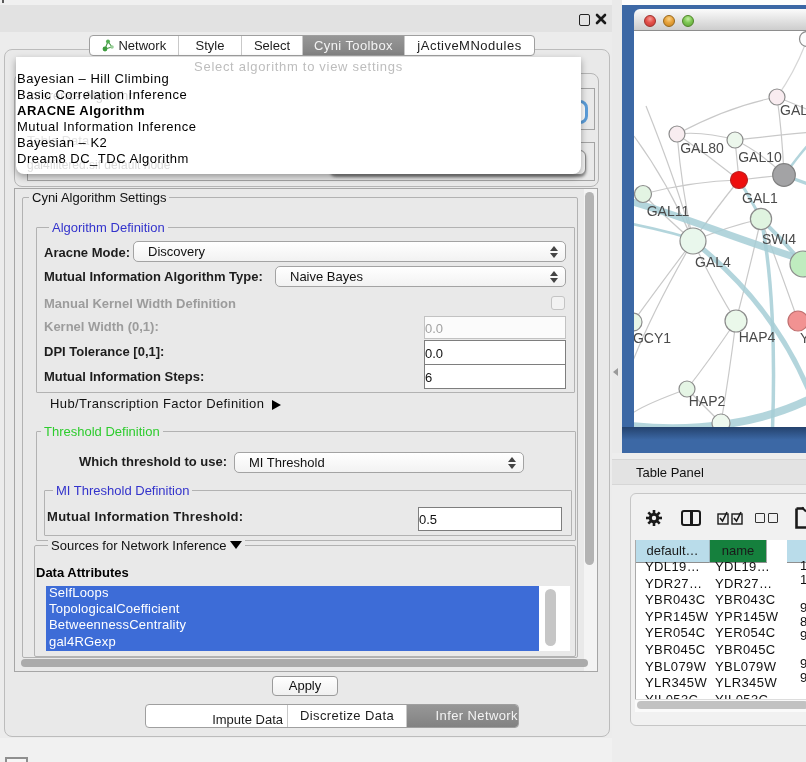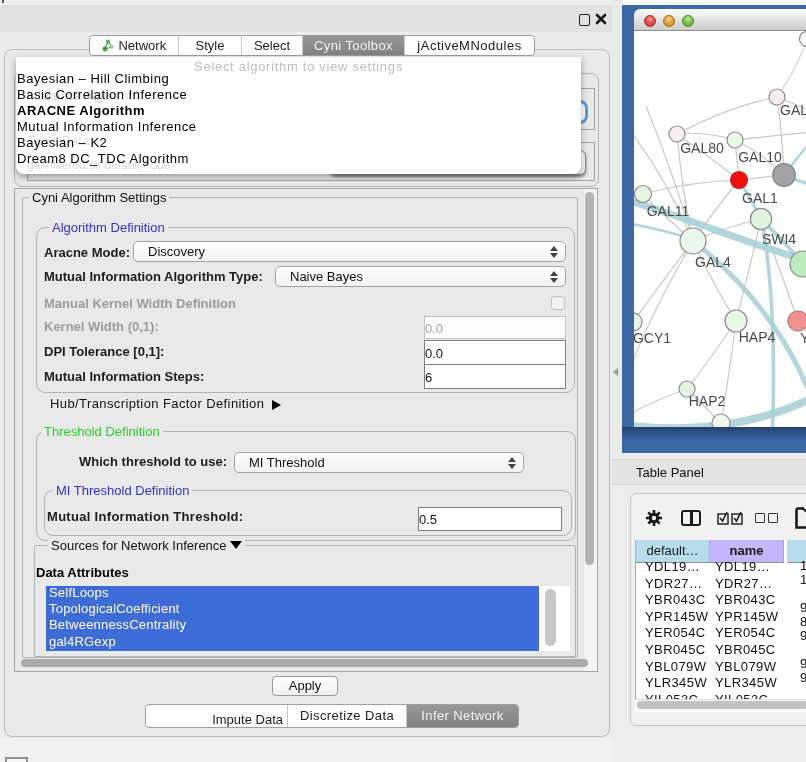--- a/index.html
+++ b/index.html
@@ -9,21 +9,21 @@
   .b{font-weight:bold;}
   .lbl{font-size:13px;font-weight:bold;color:#1d1d1d;white-space:nowrap;}
   .lblg{font-size:13px;font-weight:bold;color:#9c9c9c;white-space:nowrap;}
   .combo{position:absolute;background:linear-gradient(#ffffff,#f2f2f2);border:1px solid #a3a3a3;border-radius:5px;
          font-size:13px;color:#111;line-height:19px;padding-left:14px;box-sizing:border-box;height:21px;}
   .spin{position:absolute;right:7px;top:3px;width:8px;height:14px;}
   .spin:before{content:"";position:absolute;top:1px;left:0;border-left:4px solid transparent;border-right:4px solid transparent;border-bottom:5px solid #444;}
   .spin:after{content:"";position:absolute;bottom:1px;left:0;border-left:4px solid transparent;border-right:4px solid transparent;border-top:5px solid #444;}
   .field{position:absolute;background:#fff;border:1px solid #7e7e7e;box-sizing:border-box;height:22px;
          font-size:13px;color:#111;line-height:20px;text-align:left;padding-right:6px;}
-  .group{position:absolute;border:1px solid #b2b2b2;border-radius:9px;}
+  .group{position:absolute;border:1px solid #b2b2b2;border-radius:1px;}
   .gtitle{position:absolute;top:-7px;background:#e9e9e9;padding:0 3px;font-size:13px;line-height:14px;white-space:nowrap;}
   .tabseg{position:absolute;display:flex;background:#fff;border:1px solid #9f9f9f;border-radius:4px;overflow:hidden;height:21px;box-sizing:border-box;}
   .tabseg .t{font-size:13px;color:#1c1c1c;line-height:19px;padding:0 13px;border-right:1px solid #c9c9c9;white-space:nowrap;}
   .tabseg .t:last-child{border-right:none;}
   .tabseg .sel{background:linear-gradient(#979797,#828282);color:#f3f3f3;}
   .popitem{position:absolute;left:17px;font-size:13px;letter-spacing:0.5px;color:#000;white-space:nowrap;}
 </style>
 </head>
 <body>
 
@@ -121,21 +121,21 @@
 <div class="abs" style="left:46px;top:586px;width:524px;height:65px;background:#fff;"></div>
 <div class="abs" style="left:46px;top:586px;width:493px;height:65px;background:#3d6cd7;"></div>
 <div class="abs" style="left:49px;top:585px;font-size:13px;color:#fff;line-height:16.2px;letter-spacing:0.2px;">SelfLoops<br>TopologicalCoefficient<br>BetweennessCentrality<br>gal4RGexp</div>
 <div class="abs" style="left:545px;top:589px;width:11px;height:57px;background:#c6c6c6;border-radius:5.5px;"></div>
 
 <div class="abs" style="left:272px;top:676px;width:66px;height:20px;background:linear-gradient(#ffffff,#f0f0f0);border:1px solid #9b9b9b;border-radius:4px;box-sizing:border-box;text-align:center;font-size:13px;line-height:18px;color:#111;">Apply</div>
 
 <div class="tabseg" style="left:145px;top:704px;height:24px;">
   <div class="t" style="width:96px;text-align:right;padding:4px;line-height:22px;margin-left:37px;">Impute Data</div>
   <div class="t" style="width:118px;text-align:center;padding:0;line-height:22px;letter-spacing:0.4px;">Discretize Data</div>
-  <div class="t sel" style="width:111px;text-align:center;padding:0;line-height:22px;letter-spacing:0.4px;">Infer Network</div>
+  <div class="t sel" style="width:111px;text-align:right;padding:0;line-height:22px;letter-spacing:0.4px;">Infer Network</div>
 </div>
 
 <div class="abs" style="left:0;top:738px;width:612px;height:24px;background:#f1f1f1;"></div>
 
 <div class="abs" style="left:5px;top:757px;width:19px;height:12px;background:#f6f6f6;border:2px solid #8f8f8f;"></div>
 
 <div class="abs" style="left:612px;top:0;width:10px;height:453px;background:#eaeaea;"></div>
 <div class="abs" style="left:622px;top:0;width:184px;height:5px;background:#fdfdfd;"></div>
 
 <div class="abs" style="left:622px;top:5px;width:184px;height:448px;background:#3c68a5;"></div>
@@ -251,21 +251,21 @@
   </svg>
 <div class="abs" style="left:755px;top:513px;width:10px;height:10px;border:1.3px solid #333;border-radius:1px;box-sizing:border-box;"></div>
 <div class="abs" style="left:768px;top:513px;width:10px;height:10px;border:1.3px solid #333;border-radius:1px;box-sizing:border-box;"></div>
 <svg class="abs" style="left:794px;top:506px;" width="12" height="24" viewBox="0 0 12 24">
 <path d="M2.5,2.5 L10,2.5 M2.5,2.5 L2.5,21.5 L12,21.5 M2.5,2.5" fill="none" stroke="#1a1a1a" stroke-width="2.6"></path>
 <path d="M8,1.5 L12,5.5" stroke="#1a1a1a" stroke-width="2"></path>
   </svg>
 
 <div class="abs" style="left:635px;top:540px;width:171px;height:159px;background:#fff;border-left:1px solid #aaa;overflow:hidden;">
   <div style="position:absolute;left:0;top:0;width:74px;height:23px;background:#b9dcea;border-right:1px solid #9fb6bf;border-bottom:1px solid #8f8f8f;box-sizing:border-box;text-align:center;font-size:13px;line-height:22px;color:#1a1a1a;">default…</div>
-  <div style="position:absolute;left:74px;top:0;width:74px;height:23px;background:#c4b5fd;border-right:1px solid #a8a8a8;border-bottom:1px solid #8f8f8f;box-sizing:border-box;text-align:center;font-size:13px;line-height:22px;color:#1a1a1a;font-weight:bold;">name</div>
+  <div style="position:absolute;left:74px;top:0;width:57px;height:23px;background:#15803d;border-right:1px solid #a8a8a8;border-bottom:1px solid #8f8f8f;box-sizing:border-box;text-align:center;font-size:13px;line-height:22px;color:#1a1a1a;">name</div>
   <div style="position:absolute;left:151px;top:0;width:25px;height:23px;background:#b9dcea;border-bottom:1px solid #8f8f8f;box-sizing:border-box;"></div>
   <div style="position:absolute;left:9px;top:19px;font-size:13px;letter-spacing:0.4px;line-height:16.6px;color:#111;white-space:pre;">YDL19…
 YDR27…
 YBR043C
 YPR145W
 YER054C
 YBR045C
 YBL079W
 YLR345W
 YIL053C</div>

